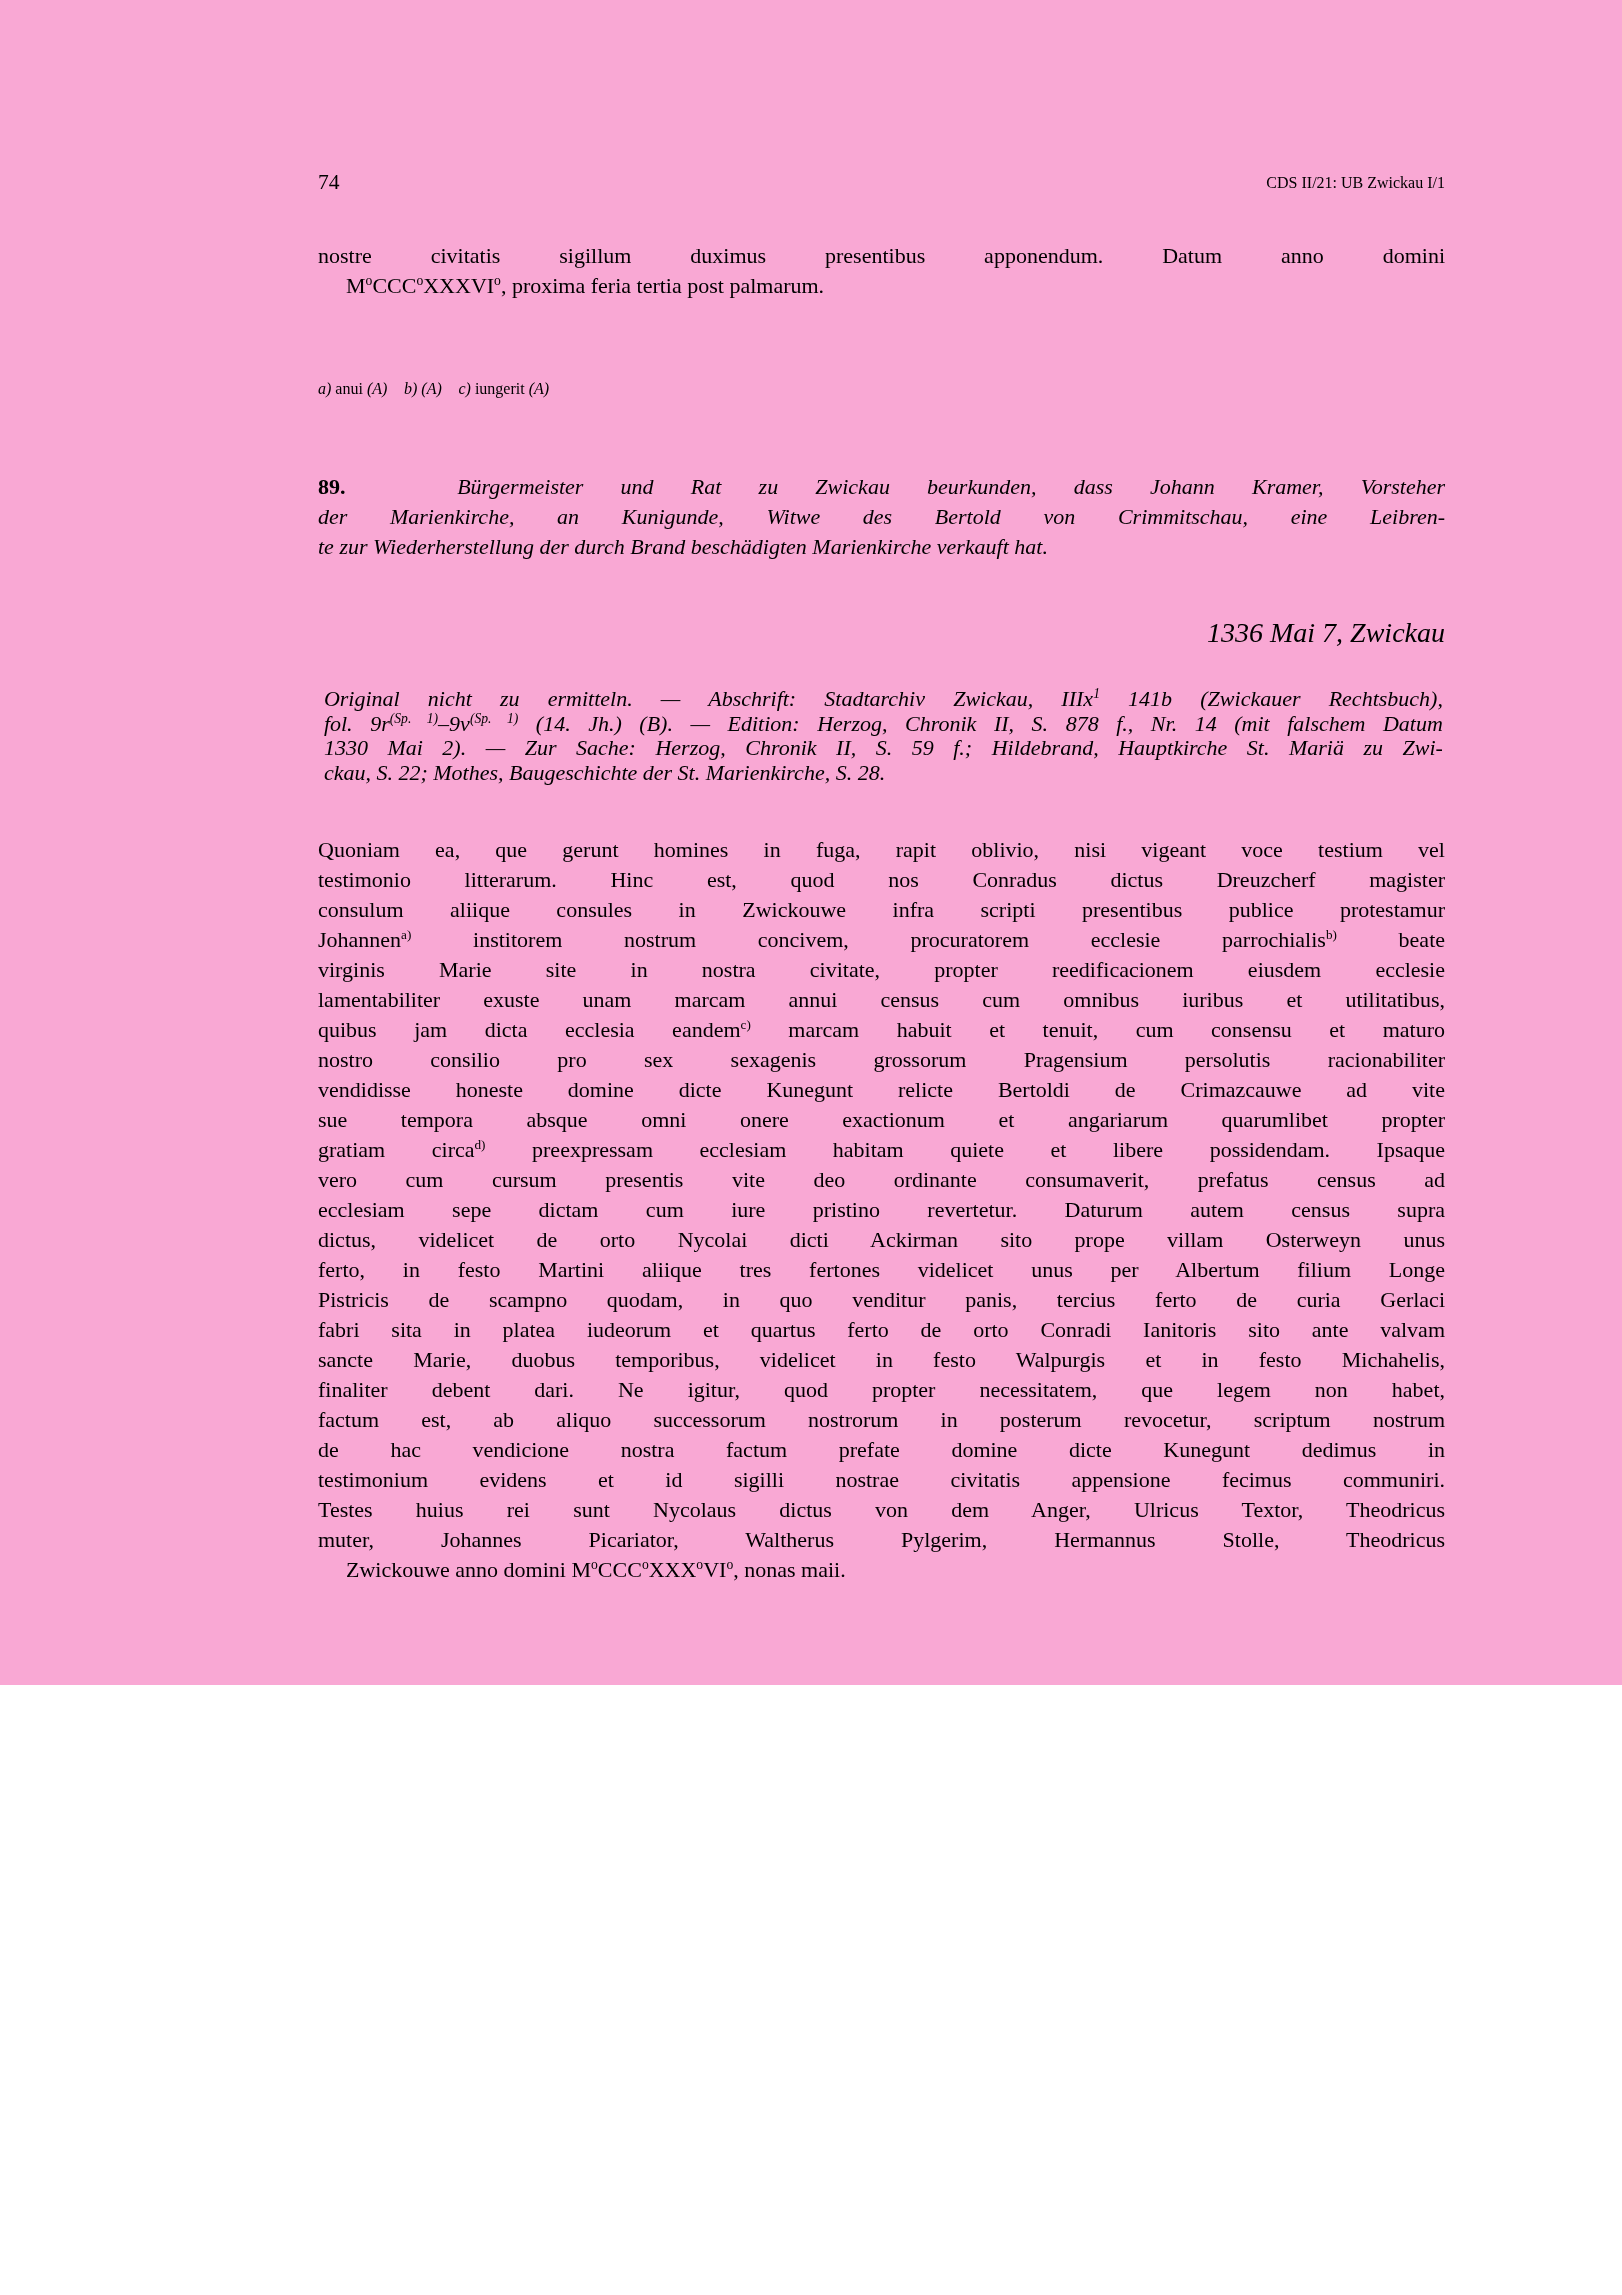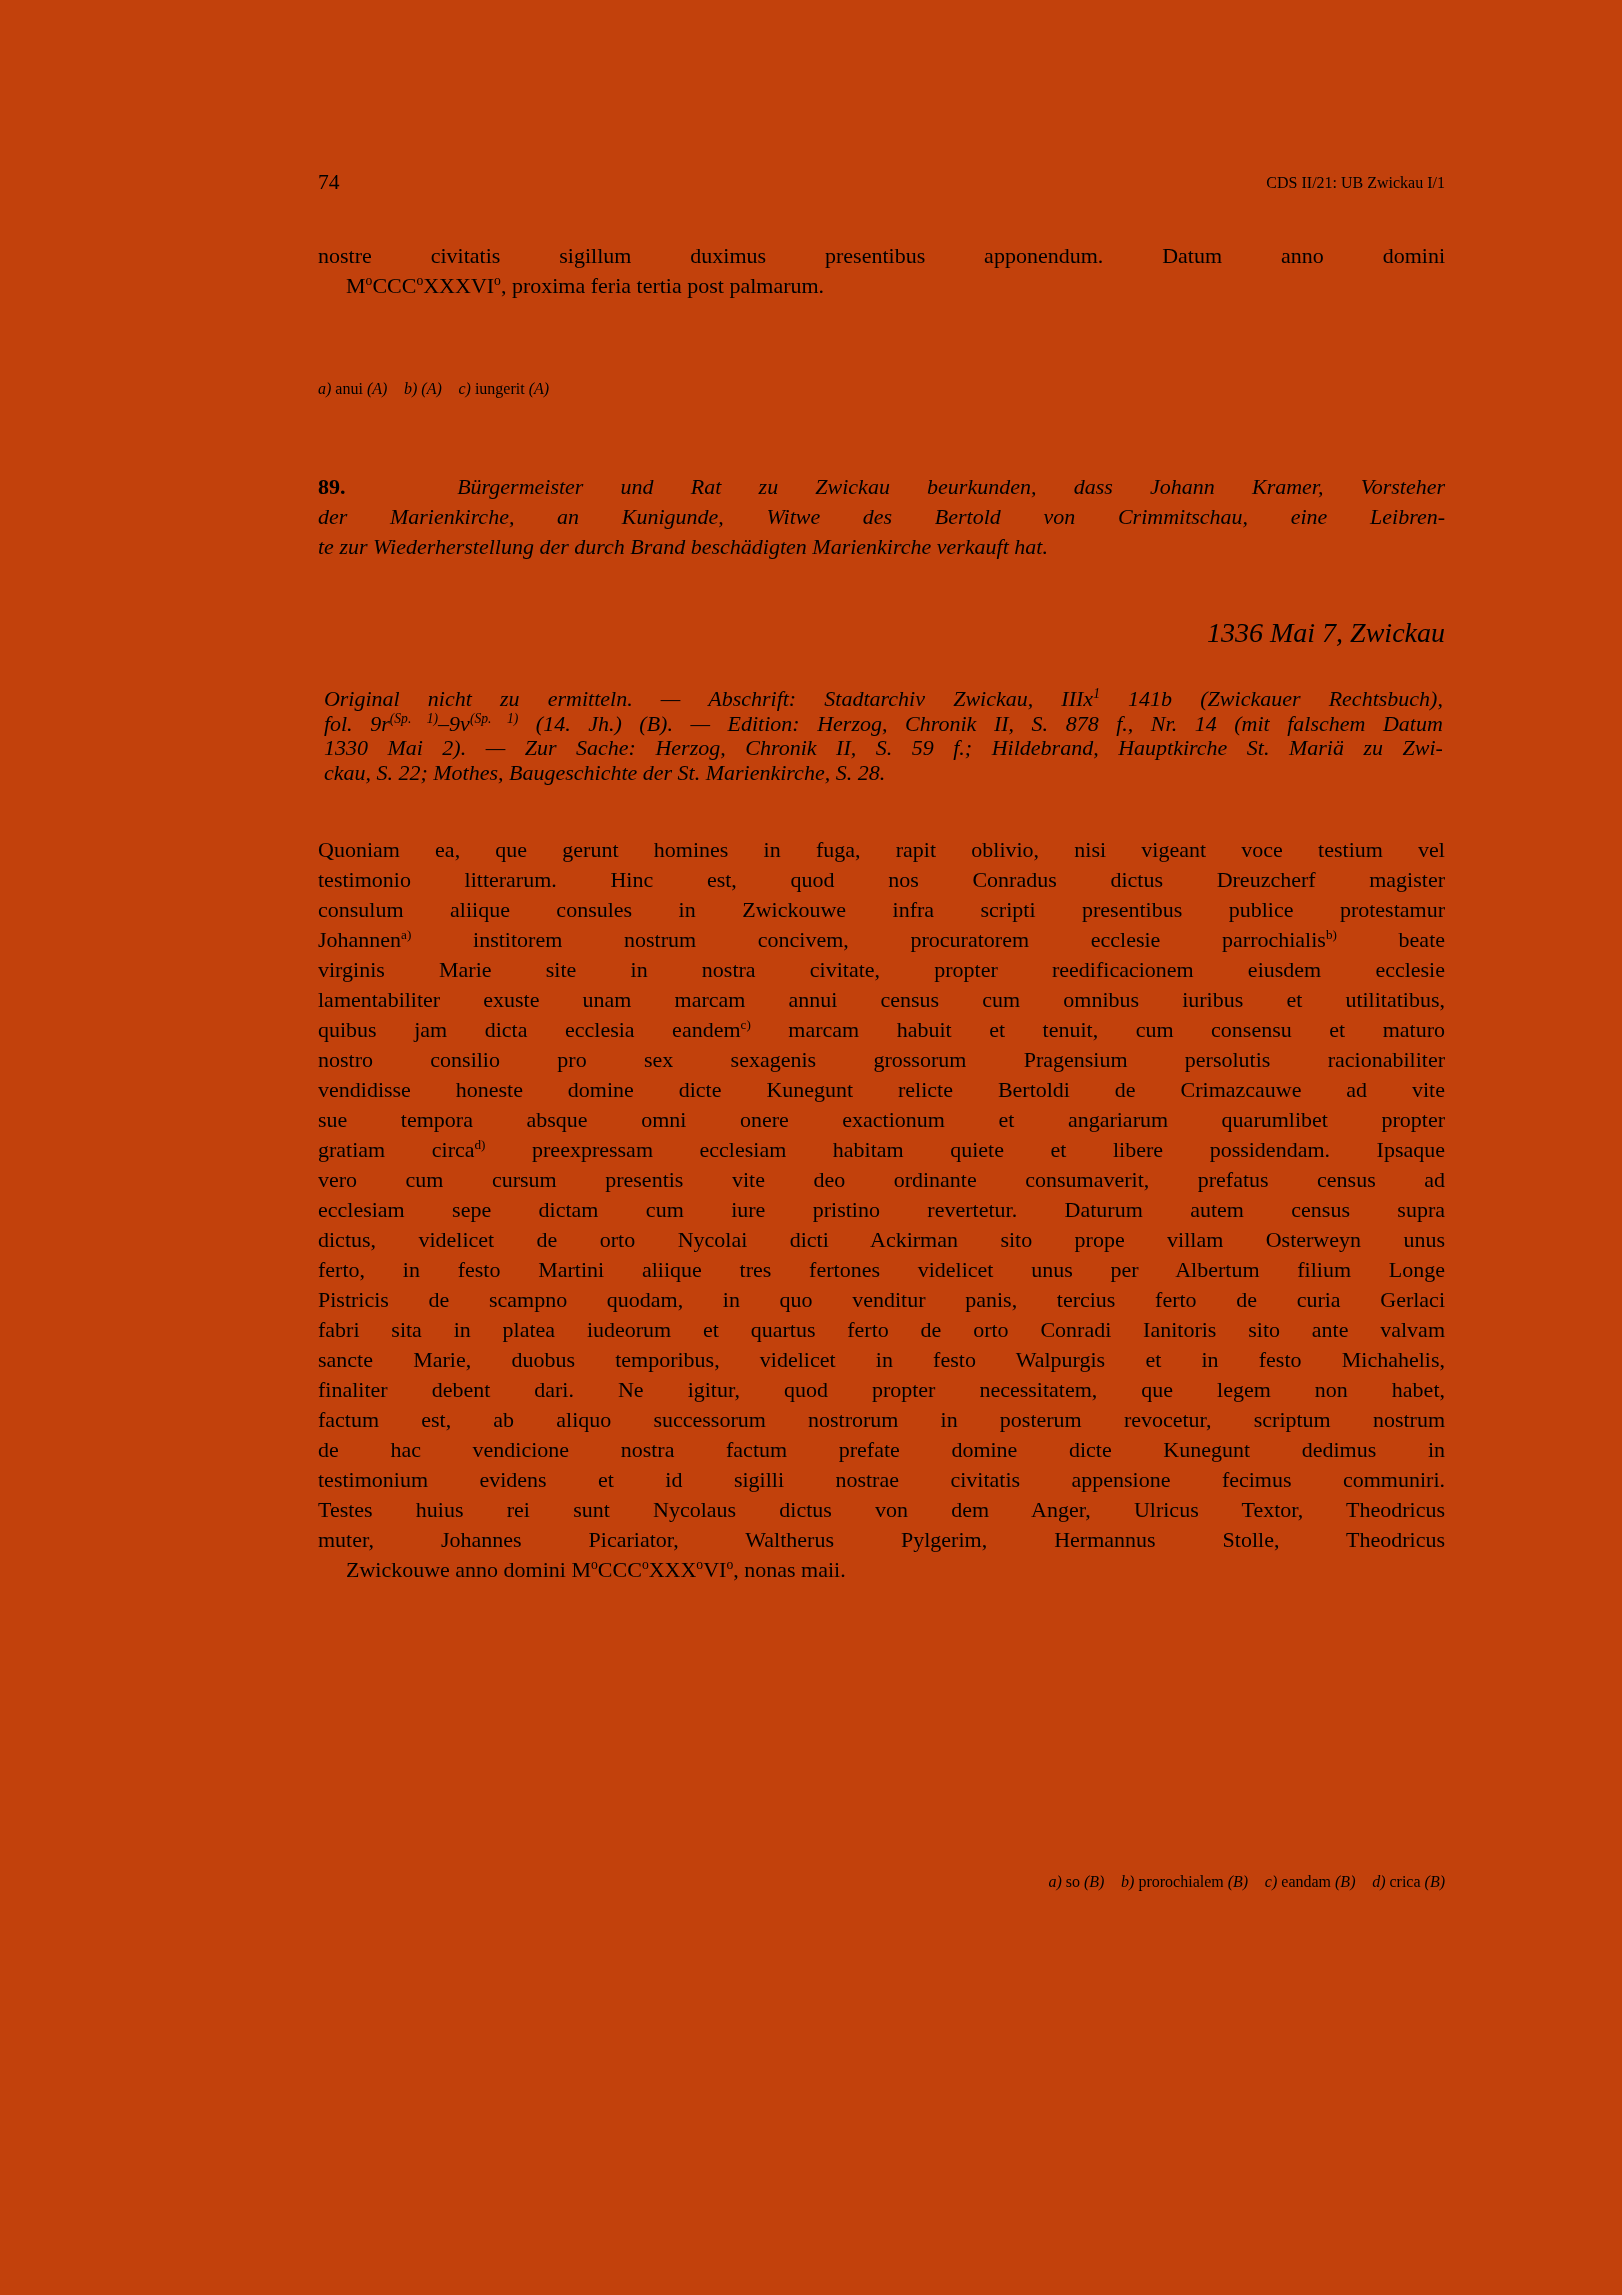--- a/index.html
+++ b/index.html
@@ -7,22 +7,22 @@
     padding: 0;
     background: #ffffff;
   }
   body {
     font-family: "Liberation Serif", "DejaVu Serif", serif;
     color: #000000;
   }
   .page {
     position: relative;
     width: 1623px;
-    height: 2295px;
-    background: #c2410c;
+    height: 1685px;
+    background: #f9a8d4;
     box-sizing: border-box;
   }
   .content {
     position: absolute;
     left: 318px;
     top: 0;
     width: 1127px;
   }
 
   

